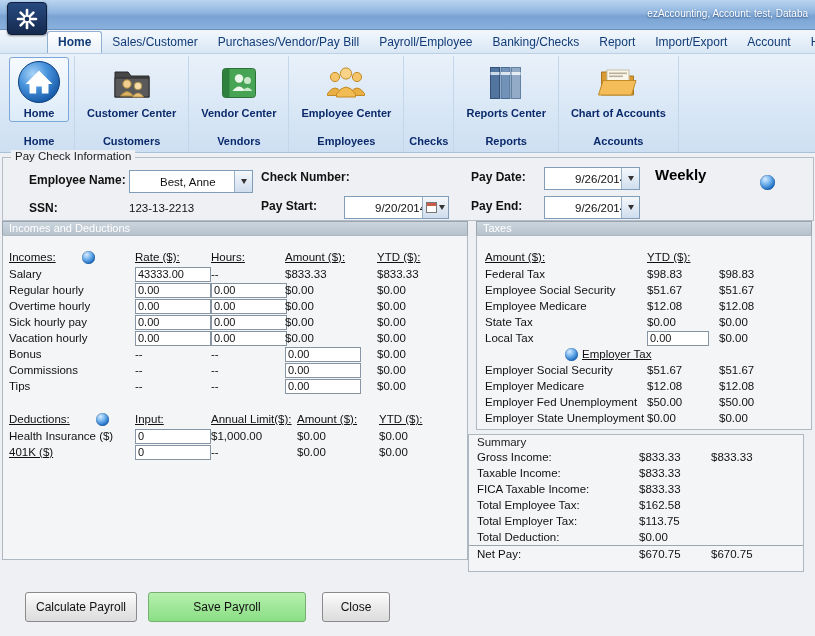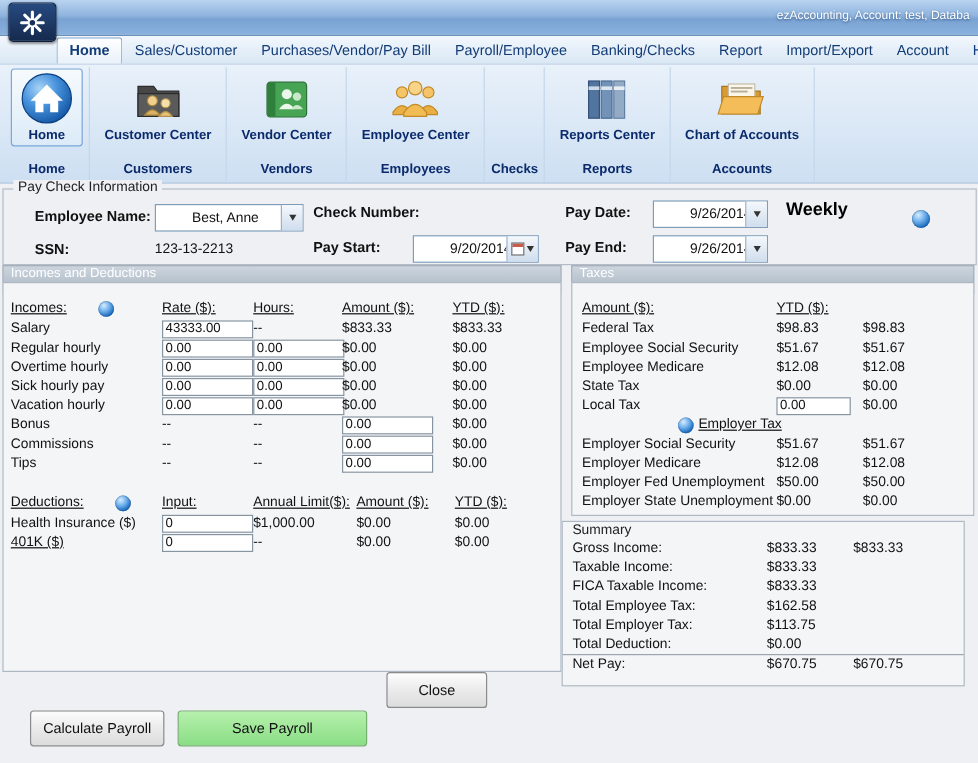--- a/index.html
+++ b/index.html
@@ -453,15 +453,15 @@
         <div class="sum-grid topline">
           <span class="row-label">Net Pay:</span>
           <span class="cell-text">$670.75</span>
           <span class="cell-text">$670.75</span>
         </div>
       </div>
   </div>
 
   <button class="btn" style="left:25px;top:592px;width:112px">Calculate Payroll</button>
   <button class="btn btn-save" style="left:148px;top:592px;width:158px">Save Payroll</button>
-  <button class="btn" style="left:322px;top:560px;width:84px">Close</button>
+  <button class="btn" style="left:322px;top:592px;width:68px">Close</button>
 
 </div>
 
 </body></html>

